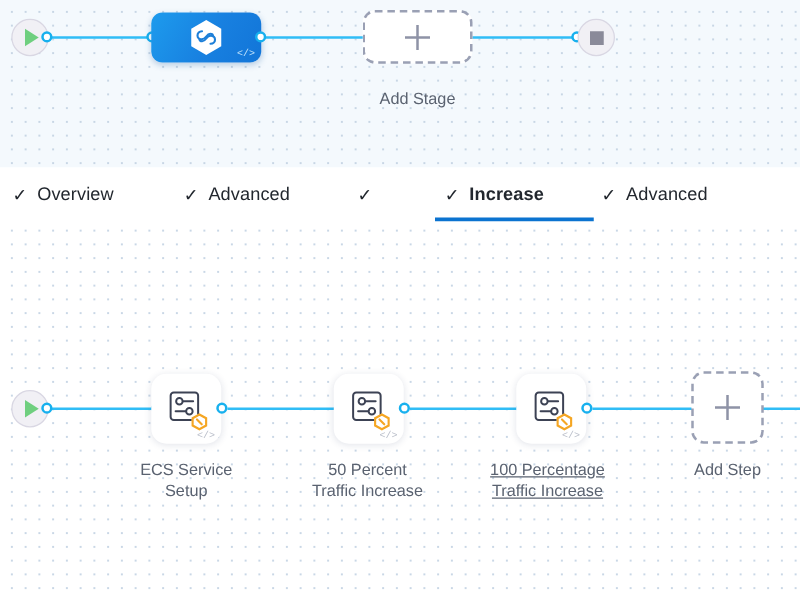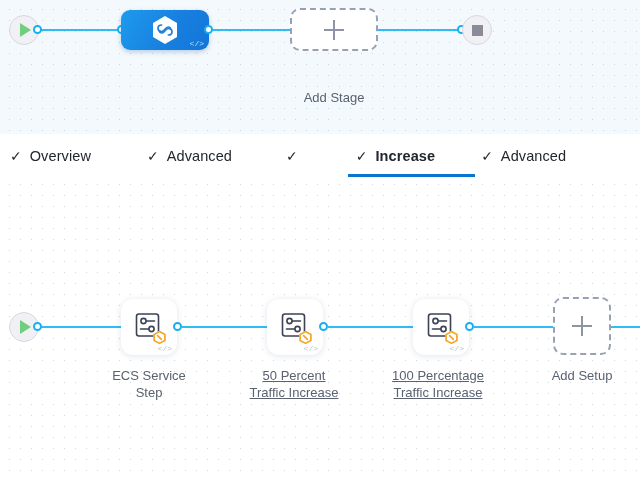--- a/index.html
+++ b/index.html
@@ -240,21 +240,21 @@
         <path d="M10.6 10.0 C8.3 10.0 7.0 11.6 7.0 13.3 C7.0 15.0 8.3 16.5 10.4 16.5 C12.2 16.5 13.2 15.3 14.0 14.2 C14.8 13.1 15.6 12.0 17.2 12.0 C18.6 12.0 19.4 12.9 19.4 13.9" stroke="#1d7fd8" stroke-width="1.7" fill="none" stroke-linecap="round"></path>
         <path d="M17.4 20.0 C19.7 20.0 21.0 18.4 21.0 16.7 C21.0 15.0 19.7 13.5 17.6 13.5 C15.8 13.5 14.8 14.7 14.0 15.8 C13.2 16.9 12.4 18.0 10.8 18.0 C9.4 18.0 8.6 17.1 8.6 16.1" stroke="#1d7fd8" stroke-width="1.7" fill="none" stroke-linecap="round"></path>
       </svg>
       <span class="code-badge">&lt;/&gt;</span>
     </div>
     <div class="port" style="left:204px; top:25px;"></div>
 
     <div class="dashed-box" style="left:290px; top:8px; width:88px; height:43px;">
       <div class="plus-glyph"></div>
     </div>
-    <div class="node-caption" style="left:290px; top:70px; width:88px;margin-top:19px;">Add Stage</div>
+    <div class="node-caption" style="left:290px; top:70px; width:88px;">Add Stage</div>
 
     <div class="port" style="left:457px; top:25px;"></div>
     <div class="terminal" style="left:462px; top:15px;">
       <div class="stop-sq"></div>
     </div>
   </div>
 
   <div class="tabbar">
     <div class="tab" style="padding-left:10px; padding-right:56px;">
       <span class="check">✓</span>
@@ -304,42 +304,42 @@
         <svg width="15" height="15" viewBox="0 0 15 15" style="position:absolute; right:-1px; bottom:-1px;">
           <polygon points="7.5,0.8 13.6,4.2 13.6,10.8 7.5,14.2 1.4,10.8 1.4,4.2" fill="#ffffff"></polygon>
           <path d="M7.5 1.6 L12.9 4.6 L12.9 10.4 L7.5 13.4 L2.1 10.4 L2.1 4.6 Z" fill="none" stroke="#f5a623" stroke-width="1.7"></path>
           <path d="M5.6 5.6 L9.4 9.4" stroke="#f5a623" stroke-width="1.7" stroke-linecap="round"></path>
         </svg>
       </div>
       <span class="code-badge">&lt;/&gt;</span>
     </div>
     <div class="port" style="left:173px; top:145px;"></div>
     <div class="node-caption" style="left:89px; top:190px; width:120px;">ECS Service
-Step</div>
+Setup</div>
 
     <div class="port" style="left:267px; top:145px;"></div>
     <div class="step-card" style="left:267px; top:122px;">
       <div class="step-icon-wrap">
         <svg width="34" height="34" viewBox="0 0 34 34">
           <rect x="4.5" y="4" width="22" height="22" rx="2.5" fill="none" stroke="#3c4254" stroke-width="1.6"></rect>
           <circle cx="11.5" cy="11" r="2.6" fill="none" stroke="#3c4254" stroke-width="1.6"></circle>
           <line x1="14.6" y1="11" x2="22.5" y2="11" stroke="#3c4254" stroke-width="1.6" stroke-linecap="round"></line>
           <circle cx="19.5" cy="19" r="2.6" fill="none" stroke="#3c4254" stroke-width="1.6"></circle>
           <line x1="8.5" y1="19" x2="16.4" y2="19" stroke="#3c4254" stroke-width="1.6" stroke-linecap="round"></line>
         </svg>
         <svg width="15" height="15" viewBox="0 0 15 15" style="position:absolute; right:-1px; bottom:-1px;">
           <polygon points="7.5,0.8 13.6,4.2 13.6,10.8 7.5,14.2 1.4,10.8 1.4,4.2" fill="#ffffff"></polygon>
           <path d="M7.5 1.6 L12.9 4.6 L12.9 10.4 L7.5 13.4 L2.1 10.4 L2.1 4.6 Z" fill="none" stroke="#f5a623" stroke-width="1.7"></path>
           <path d="M5.6 5.6 L9.4 9.4" stroke="#f5a623" stroke-width="1.7" stroke-linecap="round"></path>
         </svg>
       </div>
       <span class="code-badge">&lt;/&gt;</span>
     </div>
     <div class="port" style="left:319px; top:145px;"></div>
-    <div class="node-caption" style="left:230px; top:190px; width:128px;text-decoration:underline;">50 Percent
+    <div class="node-caption" style="left:230px; top:190px; width:128px;">50 Percent
 Traffic Increase</div>
 
     <div class="port" style="left:413px; top:145px;"></div>
     <div class="step-card" style="left:413px; top:122px;">
       <div class="step-icon-wrap">
         <svg width="34" height="34" viewBox="0 0 34 34">
           <rect x="4.5" y="4" width="22" height="22" rx="2.5" fill="none" stroke="#3c4254" stroke-width="1.6"></rect>
           <circle cx="11.5" cy="11" r="2.6" fill="none" stroke="#3c4254" stroke-width="1.6"></circle>
           <line x1="14.6" y1="11" x2="22.5" y2="11" stroke="#3c4254" stroke-width="1.6" stroke-linecap="round"></line>
           <circle cx="19.5" cy="19" r="2.6" fill="none" stroke="#3c4254" stroke-width="1.6"></circle>
@@ -353,16 +353,16 @@
       </div>
       <span class="code-badge">&lt;/&gt;</span>
     </div>
     <div class="port" style="left:465px; top:145px;"></div>
     <div class="node-caption" style="left:374px; top:190px; width:128px;text-decoration:underline;">100 Percentage
 Traffic Increase</div>
 
     <div class="dashed-box" style="left:553px; top:120px; width:58px; height:58px;">
       <div class="plus-glyph"></div>
     </div>
-    <div class="node-caption" style="left:546px; top:190px; width:72px;">Add Setup</div>
+    <div class="node-caption" style="left:546px; top:190px; width:72px;">Add Step</div>
   </div>
 
 </div>
 
 </body></html>

